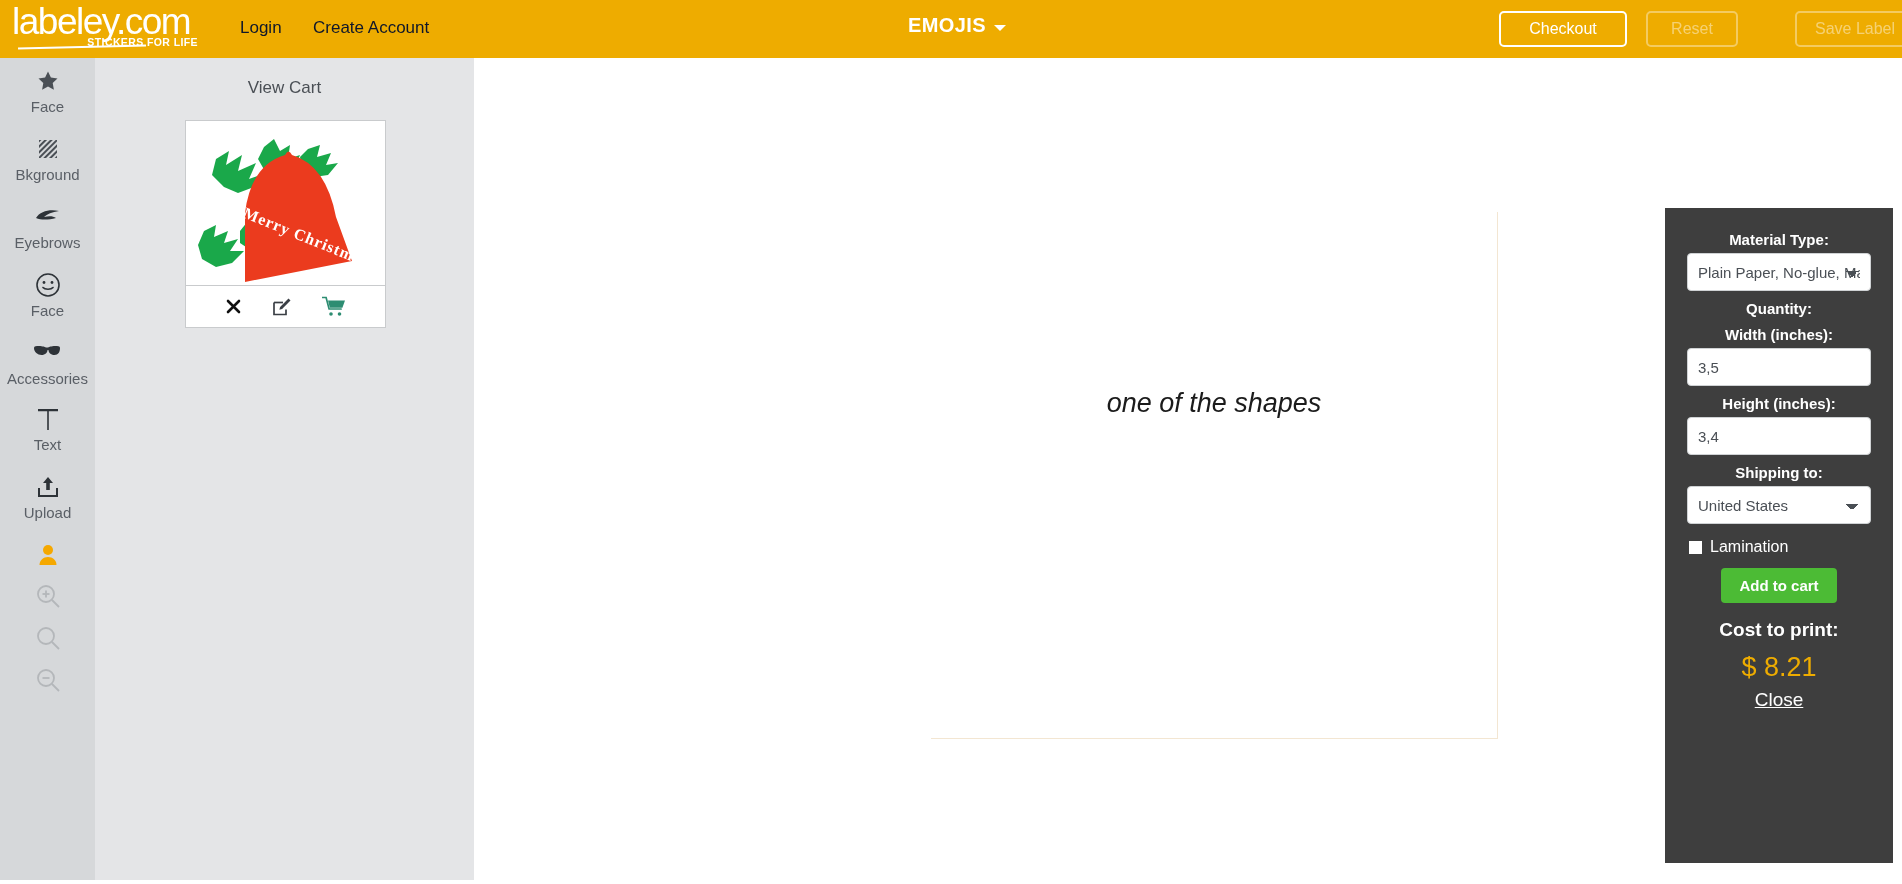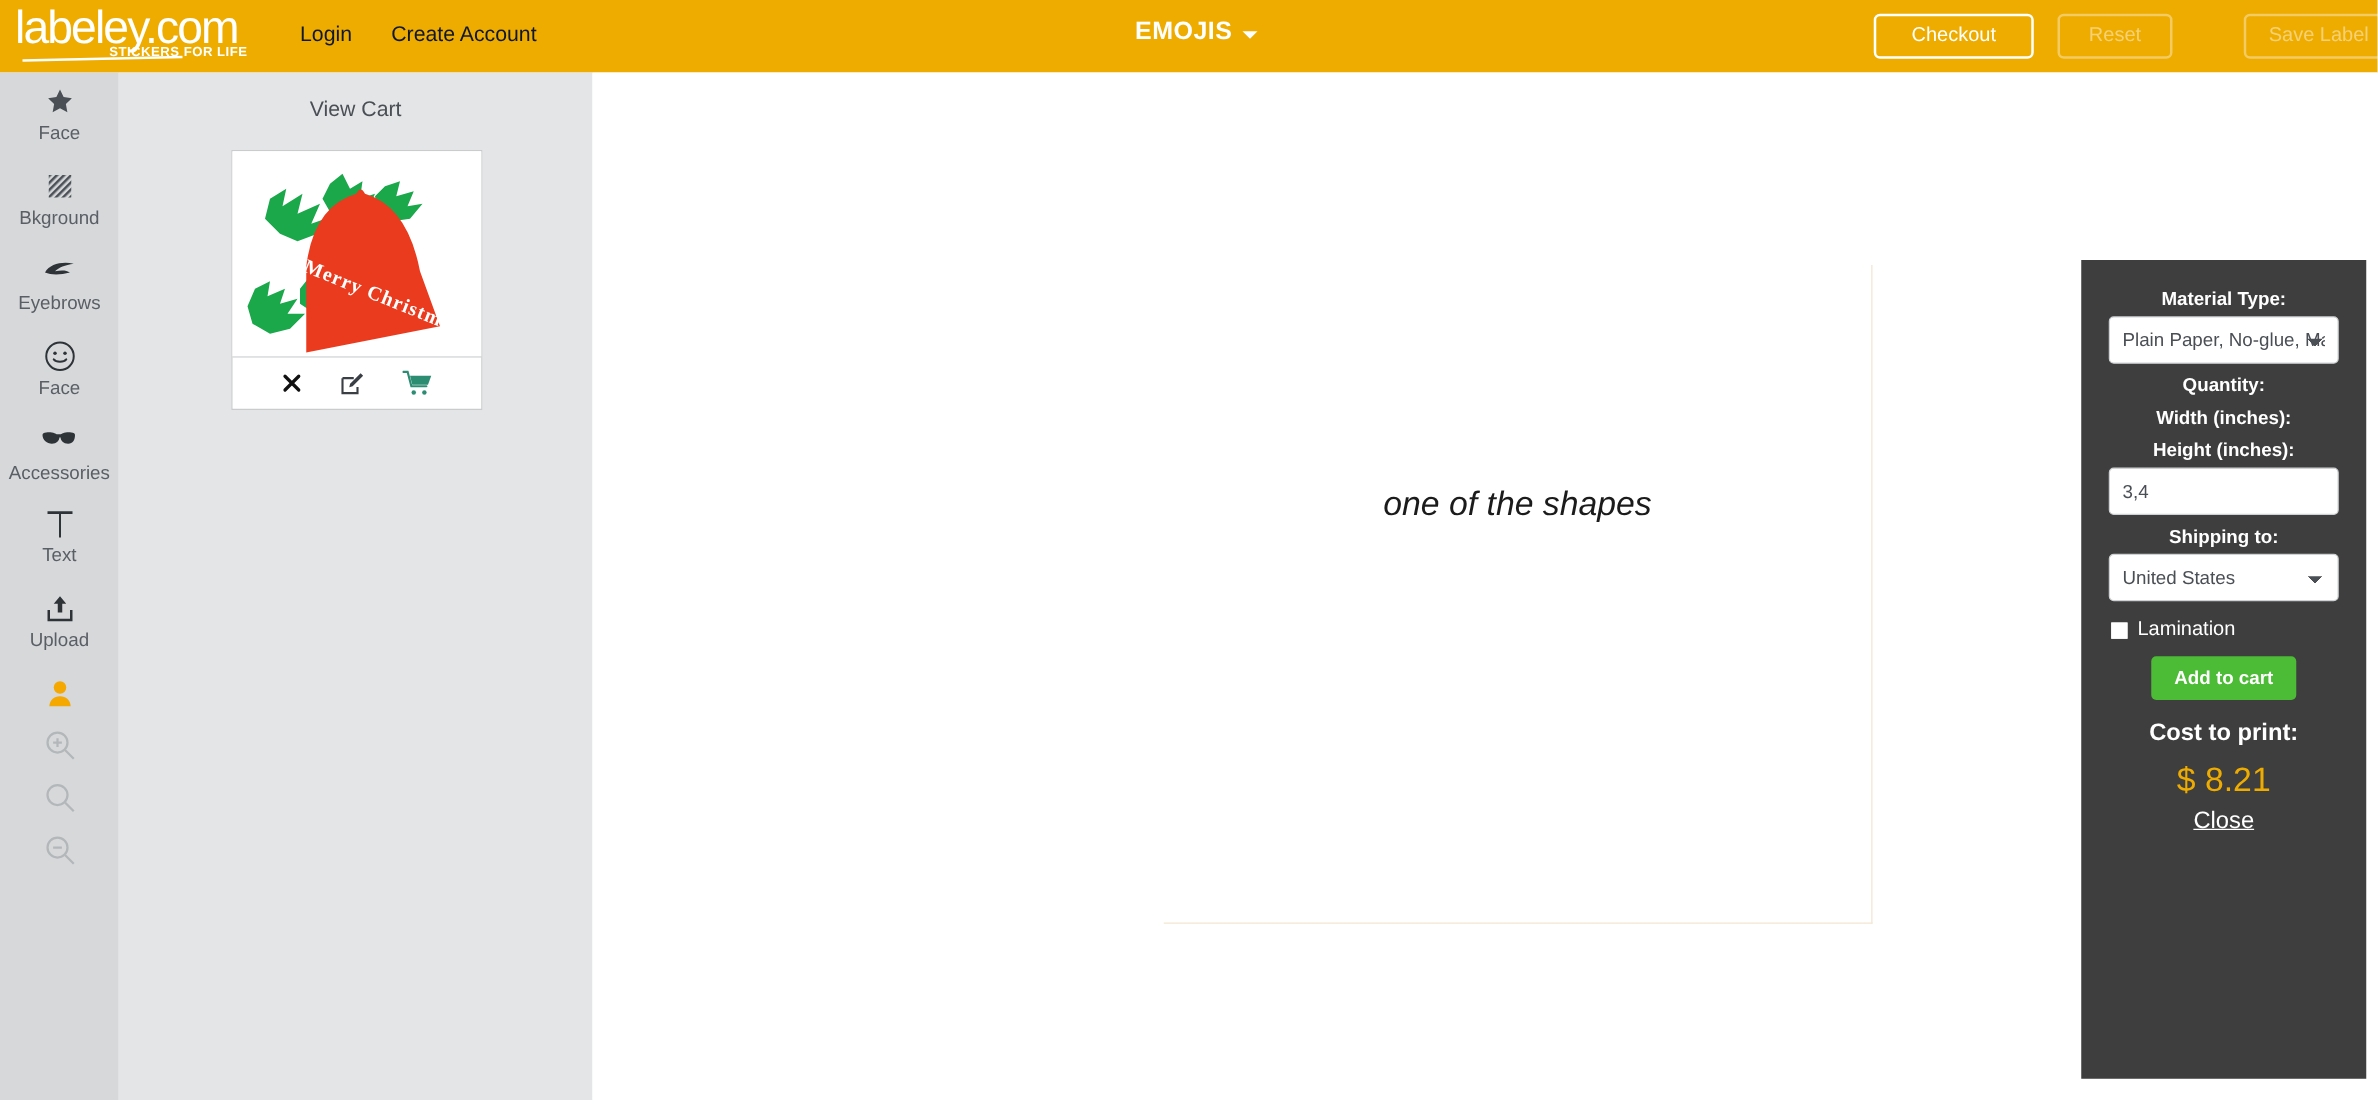--- a/index.html
+++ b/index.html
@@ -500,20 +500,21 @@
 <div class="optpanel">
 
   <div class="opt-label">Material Type:</div>
   <select class="opt-select">
     <option>Plain Paper, No-glue, Matte</option>
   </select>
 
   <div class="opt-label">Quantity:</div>
 
   <div class="opt-label">Width (inches):</div>
+  <input class="opt-input" type="text" value="3,5" style="">
 
   <div class="opt-label">Height (inches):</div>
   <input class="opt-input" type="text" value="3,4" style="">
 
   <div class="opt-label">Shipping to:</div>
   <select class="opt-select">
     <option>United States</option>
   </select>
 
   <div class="lam-row">

